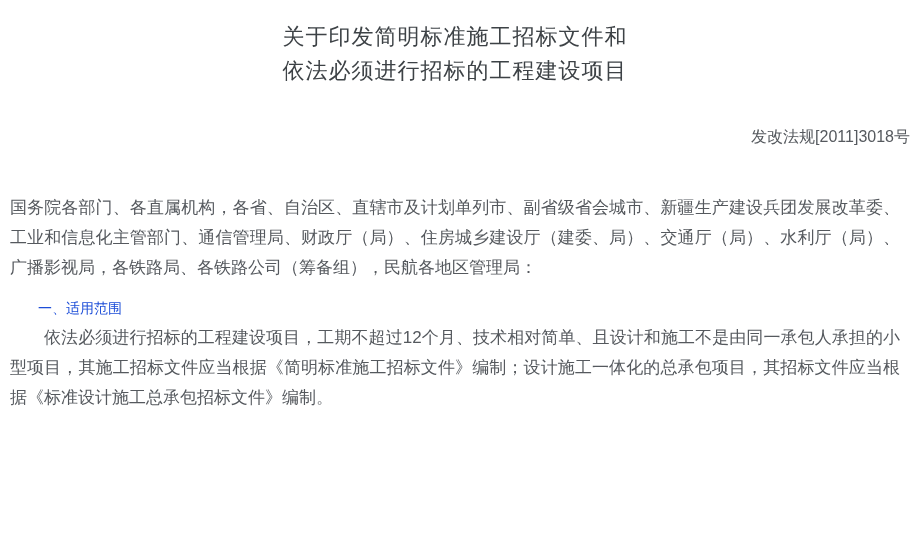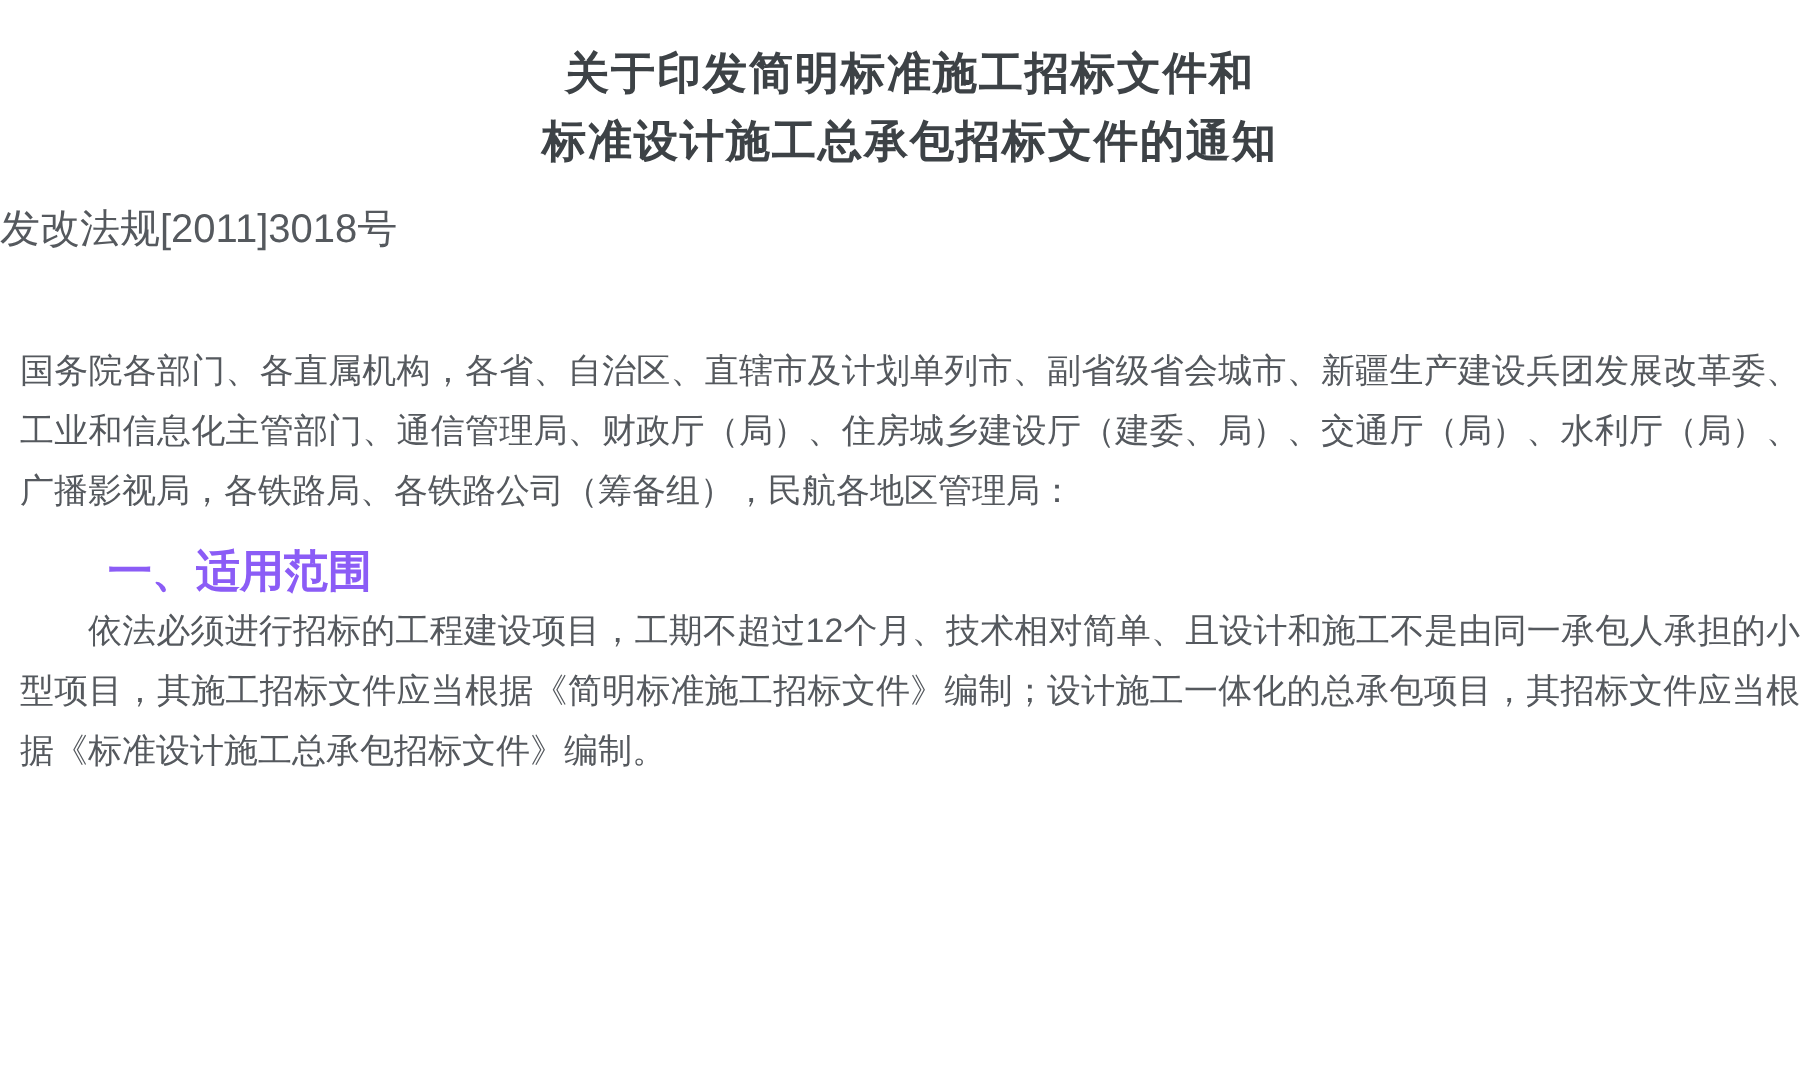--- a/index.html
+++ b/index.html
@@ -17,28 +17,28 @@
     width: 910px;
     height: 536px;
     background: #ffffff;
   }
   .doc-title {
     margin: 0;
     padding-top: 20px;
     text-align: center;
     font-size: 22px;
     line-height: 34px;
-    font-weight: 700;
+    font-weight: 400;
     color: #3d4246;
     letter-spacing: 1px;
   }
   .doc-number {
-    margin-top: 16px;
-    text-align: left;
-    font-size: 20px;
+    margin-top: 38px;
+    text-align: right;
+    font-size: 16px;
     line-height: 22px;
     color: #55595e;
   }
   .content {
     margin: 45px 10px 0 10px;
     font-size: 17px;
     line-height: 30px;
     color: #55595e;
     text-align: justify;
     text-justify: inter-ideograph;
@@ -46,35 +46,35 @@
   .content p {
     margin: 0 0 10px 0;
     text-indent: 2em;
   }
   .content p.no-indent {
     text-indent: 0;
     margin-top: 39px;
   }
   .section-heading {
     margin: 0;
-    font-size: 22px;
+    font-size: 14px;
     line-height: 30px;
-    font-weight: 700;
-    color: #8b5cf6;
+    font-weight: 400;
+    color: #1d4ed8;
     text-indent: 2em;
   }
 </style>
 </head>
 <body>
 
 <div class="page">
 
   <h1 class="doc-title">
     <span>关于印发简明标准施工招标文件和</span><br>
-    <span>标准设计施工总承包招标文件的通知</span>
+    <span>依法必须进行招标的工程建设项目</span>
   </h1>
 
   <div class="doc-number">发改法规[2011]3018号</div>
 
   <div class="content">
 
     <p class="no-indent">国务院各部门、各直属机构，各省、自治区、直辖市及计划单列市、副省级省会城市、新疆生产建设兵团发展改革委、工业和信息化主管部门、通信管理局、财政厅（局）、住房城乡建设厅（建委、局）、交通厅（局）、水利厅（局）、广播影视局，各铁路局、各铁路公司（筹备组），民航各地区管理局：</p>
 
 
     <h2 class="section-heading">一、适用范围</h2>

